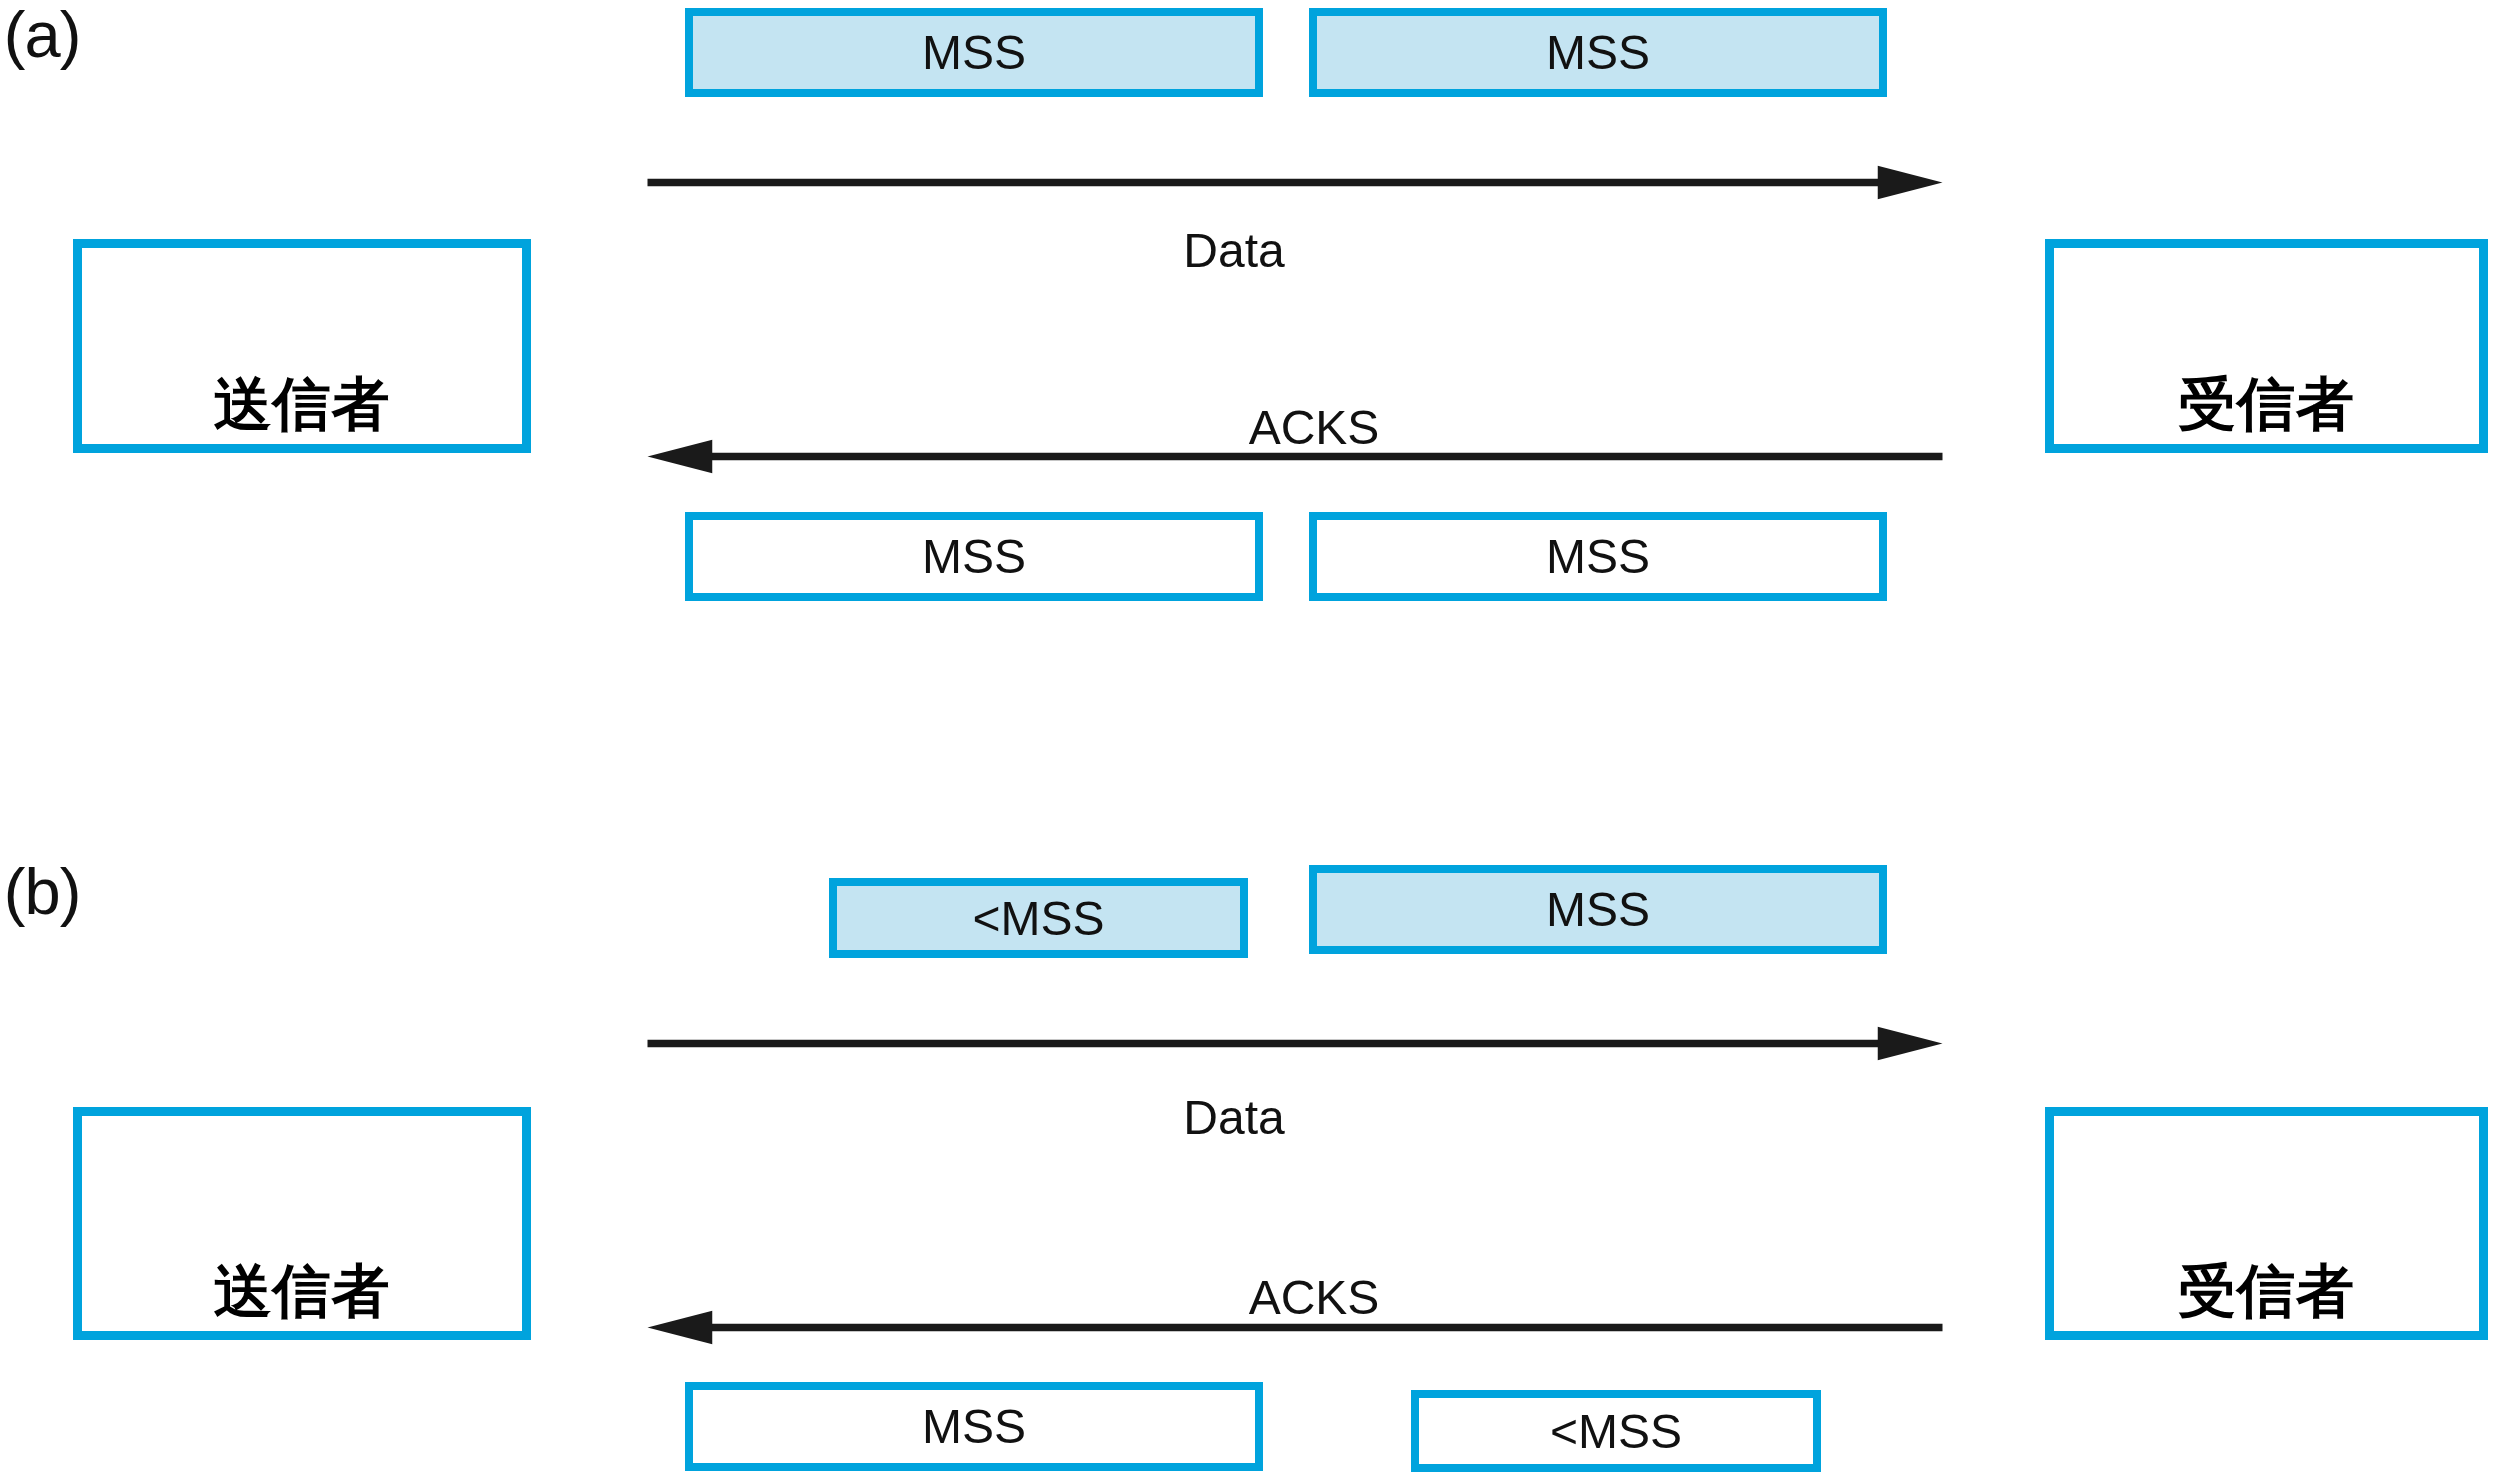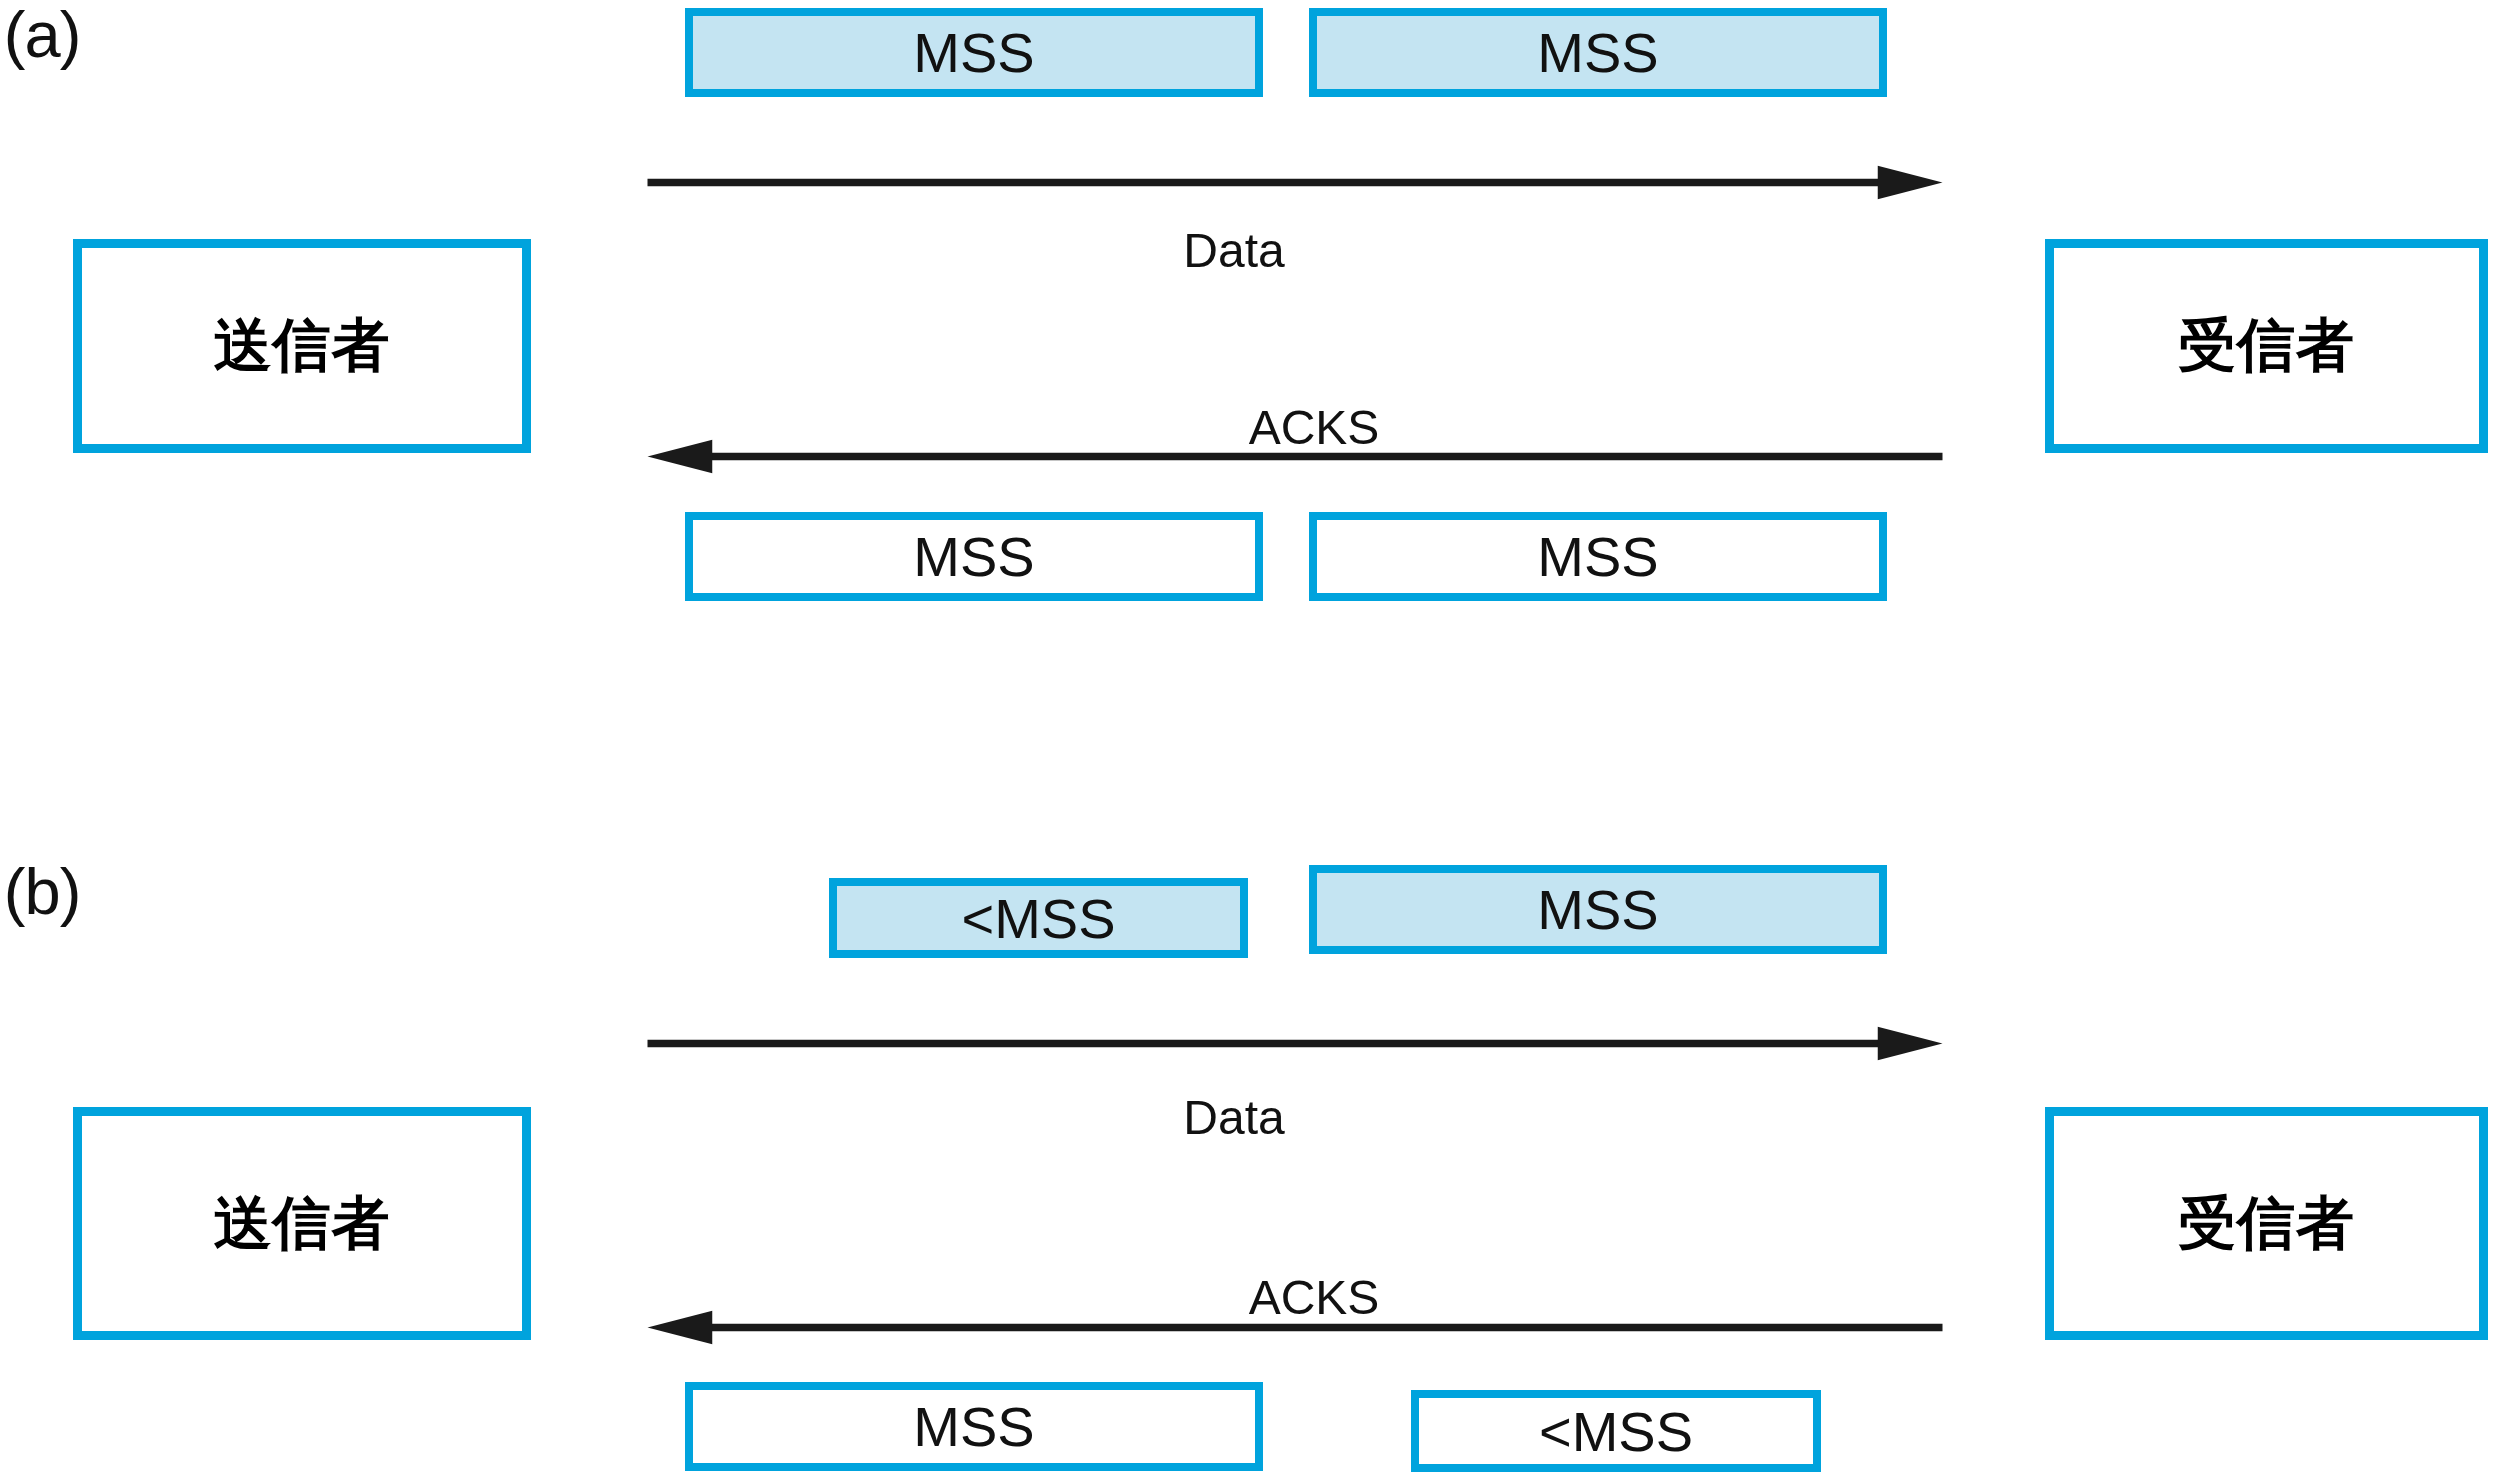--- a/index.html
+++ b/index.html
@@ -51,32 +51,33 @@
     z-index: -1;
   }
   .box3d > .lbl {
     position: relative;
     z-index: 2;
   }
 
   
   .host-box {
     border-width: 9.3px;
+    align-items: flex-end;
   }
   .host-box .lbl {
     font-size: 58px;
     font-weight: 700;
     color: #000000;
     font-family: "Liberation Sans", "DejaVu Sans", sans-serif;
     letter-spacing: 0.9px;
   }
 
   
   .seg-box .lbl {
-    font-size: 56px;
+    font-size: 48px;
     color: #111111;
     font-family: "Liberation Sans", "DejaVu Sans", sans-serif;
     letter-spacing: 0px;
   }
   .seg-filled {
     background: #c4e4f2;
   }
   .seg-empty {
     background: #ffffff;
   }

